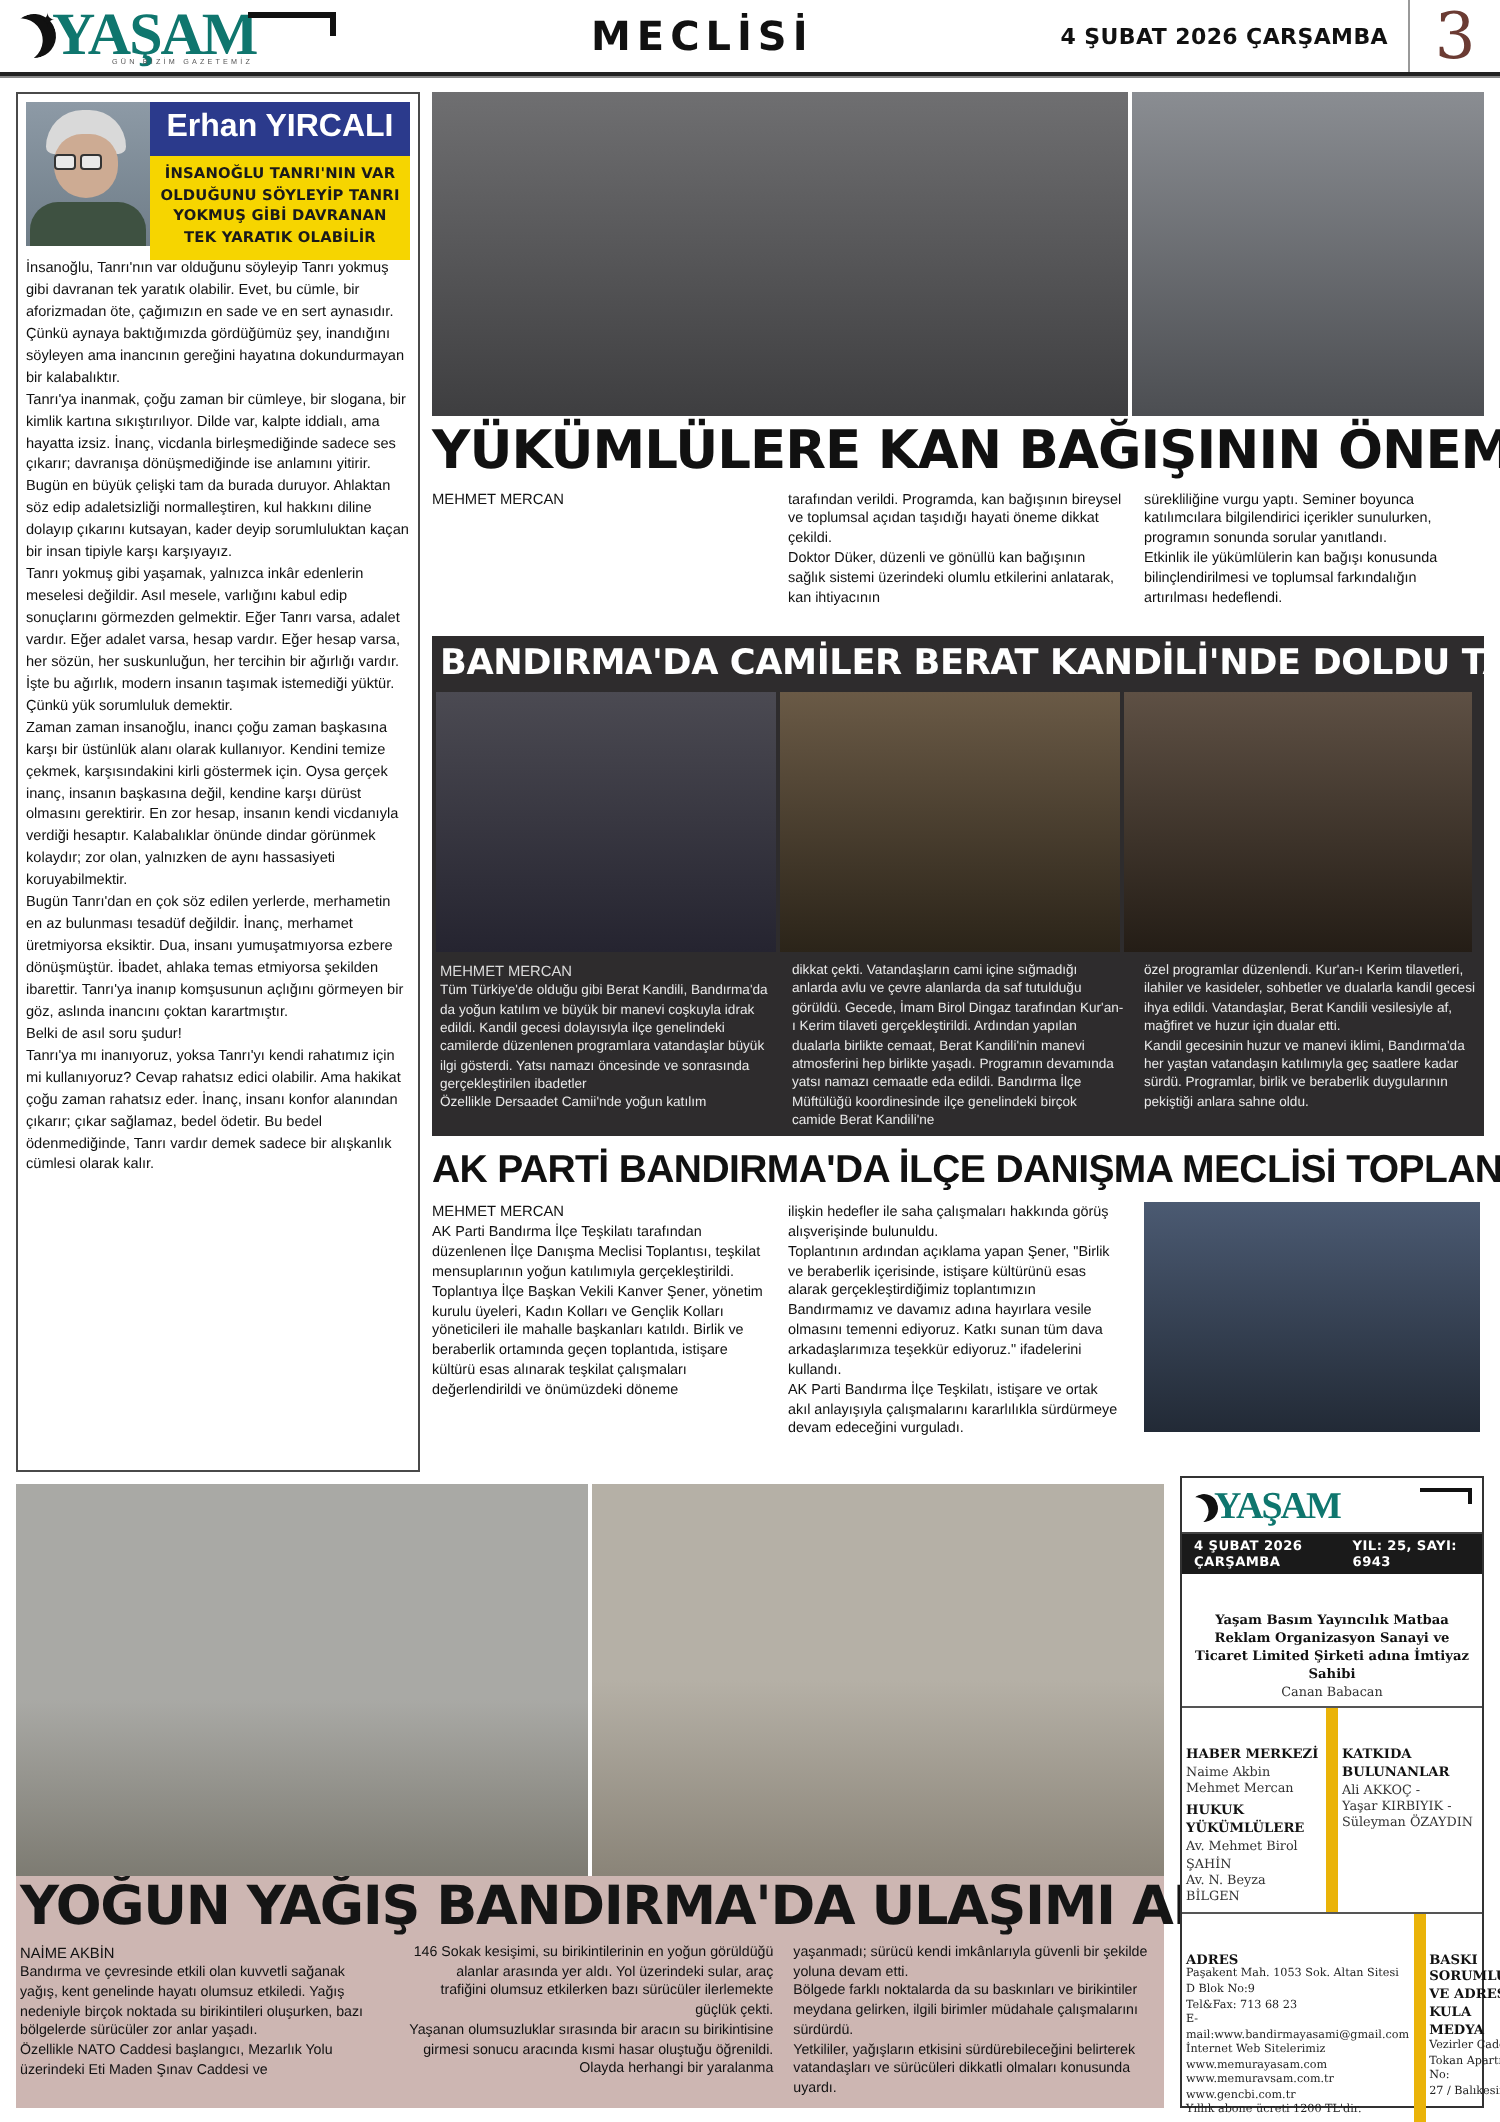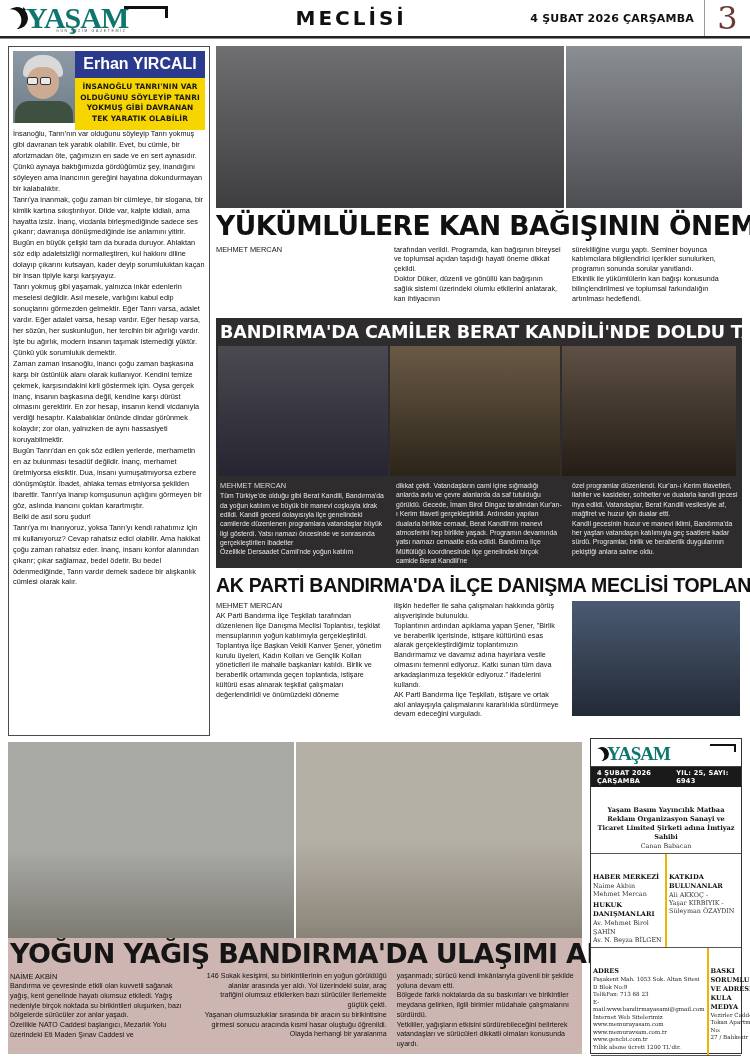--- a/index.html
+++ b/index.html
@@ -173,21 +173,21 @@
   .imp-date {
     background: #1a1a1a; color:#fff; display:flex; justify-content: space-between;
     font-family: "DejaVu Sans", sans-serif; font-weight: bold;
     font-size: 6.6px; padding: 2px 6px; letter-spacing: .2px;
   }
   .imp-sec { border-bottom: 1px solid #555; padding: 3px 3px; text-align:center; }
   .imp-b { font-weight: bold; font-size: 6.6px; line-height: 1.35; color:#111;margin-top:16px; }
   .imp-n { font-size: 6.4px; color: #333; line-height: 1.3; }
   .imp-split { display:flex; border-bottom: 1px solid #555; }
   .imp-split > div { flex:1; padding: 3px 2px; }
-  .imp-split > div + div { border-left: 2px solid #eab308; }
+  .imp-split > div + div { border-left: 6px solid #eab308; }
   .imp-tiny { font-size: 5.6px; line-height: 1.35; color:#222; }
 </style>
 </head>
 <body>
 
 <div class="page">
 
   <div class="masthead">
     <div class="logo-wrap">
       <div class="logo-moon"></div>
@@ -314,21 +314,21 @@
     </div>
     <div class="imp-sec">
       <div class="imp-b">Yaşam Basım Yayıncılık Matbaa Reklam Organizasyon Sanayi ve Ticaret Limited Şirketi adına İmtiyaz Sahibi</div>
       <div class="imp-n">Canan Babacan</div>
     </div>
     <div class="imp-split">
       <div>
         <div class="imp-b">HABER MERKEZİ</div>
         <div class="imp-n pre" style="white-space: pre-line;">Naime Akbin
 Mehmet Mercan</div>
-        <div class="imp-b" style="margin-top:3px">HUKUK DANIŞMANLARI</div>
+        <div class="imp-b" style="margin-top:3px">HUKUK YÜKÜMLÜLERE</div>
         <div class="imp-n pre" style="white-space: pre-line;">Av. Mehmet Birol ŞAHİN
 Av. N. Beyza BİLGEN</div>
       </div>
       <div>
         <div class="imp-b">KATKIDA BULUNANLAR</div>
         <div class="imp-n pre" style="white-space: pre-line;">Ali AKKOÇ -
 Yaşar KIRBIYIK -
 Süleyman ÖZAYDIN</div>
       </div>
     </div>

